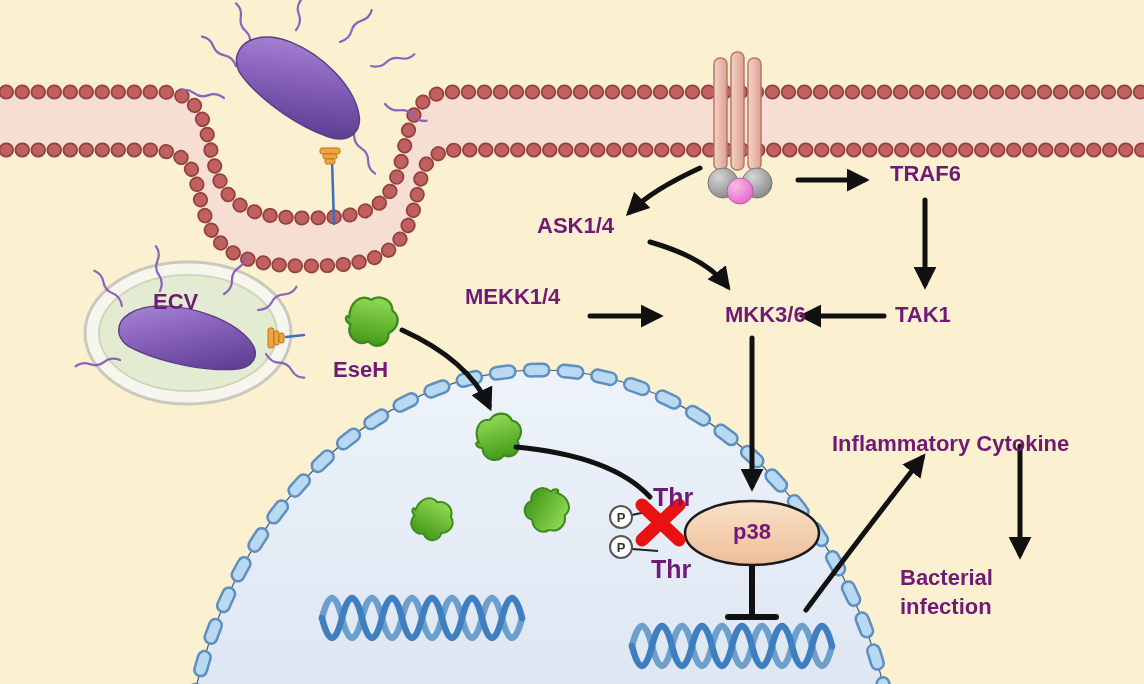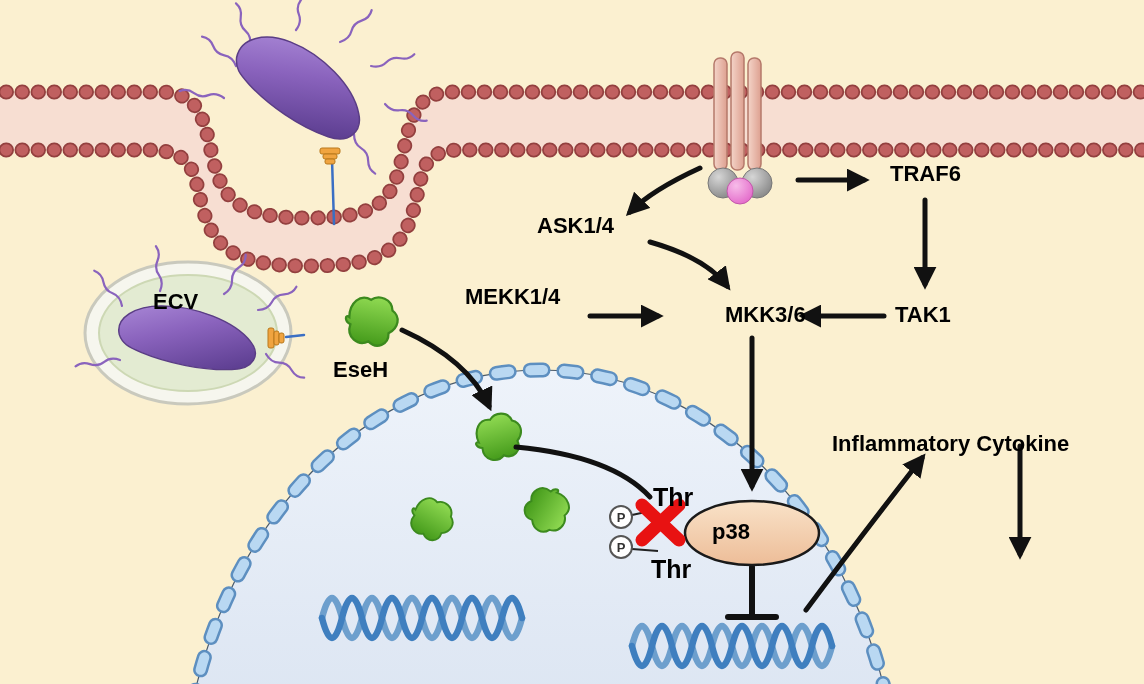--- a/index.html
+++ b/index.html
@@ -24,25 +24,25 @@
   .pore-outer{fill:none;stroke:#5d8fc0;stroke-width:15;stroke-dasharray:13 21;stroke-linecap:round;}
   .pore-inner{fill:none;stroke:var(--nucleus_pore,#b9d8f2);stroke-width:10;stroke-dasharray:13 21;stroke-linecap:round;}
   .vesicle-outer{fill:#f6f6ee;stroke:#c9c9bd;stroke-width:3;}
   .vesicle-inner{fill:var(--vesicle_green,#e3ebd2);stroke:#cdd8b4;stroke-width:2;}
   .receptor-rect{fill:url(#gradRect);stroke:#b5796b;stroke-width:1.5;}
   .ball-gray{fill:url(#gradBallGray);stroke:#777;stroke-width:1;}
   .ball-pink{fill:url(#gradBallPink);stroke:#c257aa;stroke-width:1;}
   .needle{fill:none;stroke:#3a6fc4;stroke-width:2.5;stroke-linecap:round;}
   .p38-oval{fill:url(#gradP38);stroke:#1a1a1a;stroke-width:2.5;}
   .lbl{
-    position:absolute;font-weight:bold;color:#000000;
+    position:absolute;font-weight:bold;color:#701a75;
     font-size:22px;line-height:1.15;white-space:nowrap;
   }
   .lbl-small{font-size:25px;}
-  .lbl-center{text-align:left;}
+  .lbl-center{text-align:center;}
   .lbl-multiline{white-space:pre-line;line-height:1.3;}
 </style>
 </head>
 <body>
 
 <div class="stage">
 
   <svg width="1144" height="684" viewBox="0 0 1144 684">
     <defs>
       <marker id="ah" viewBox="0 0 10 10" refX="7.5" refY="5" markerWidth="4.6" markerHeight="4.6" orient="auto">
@@ -185,14 +185,16 @@
   <div class="lbl" style="left:333px;top:357px">EseH</div>
   <div class="lbl" style="left:537px;top:213px">ASK1/4</div>
   <div class="lbl" style="left:465px;top:284px">MEKK1/4</div>
   <div class="lbl" style="left:725px;top:302px">MKK3/6</div>
   <div class="lbl" style="left:890px;top:161px">TRAF6</div>
   <div class="lbl" style="left:895px;top:302px">TAK1</div>
   <div class="lbl lbl-center" style="left:712px;top:519px;width:80px">p38</div>
   <div class="lbl lbl-small" style="left:653px;top:483px">Thr</div>
   <div class="lbl lbl-small" style="left:651px;top:555px">Thr</div>
   <div class="lbl" style="left:832px;top:431px">Inflammatory Cytokine</div>
+  <div class="lbl lbl-multiline" style="left:900px;top:564px">Bacterial
+infection</div>
 
 </div>
 
 </body></html>

